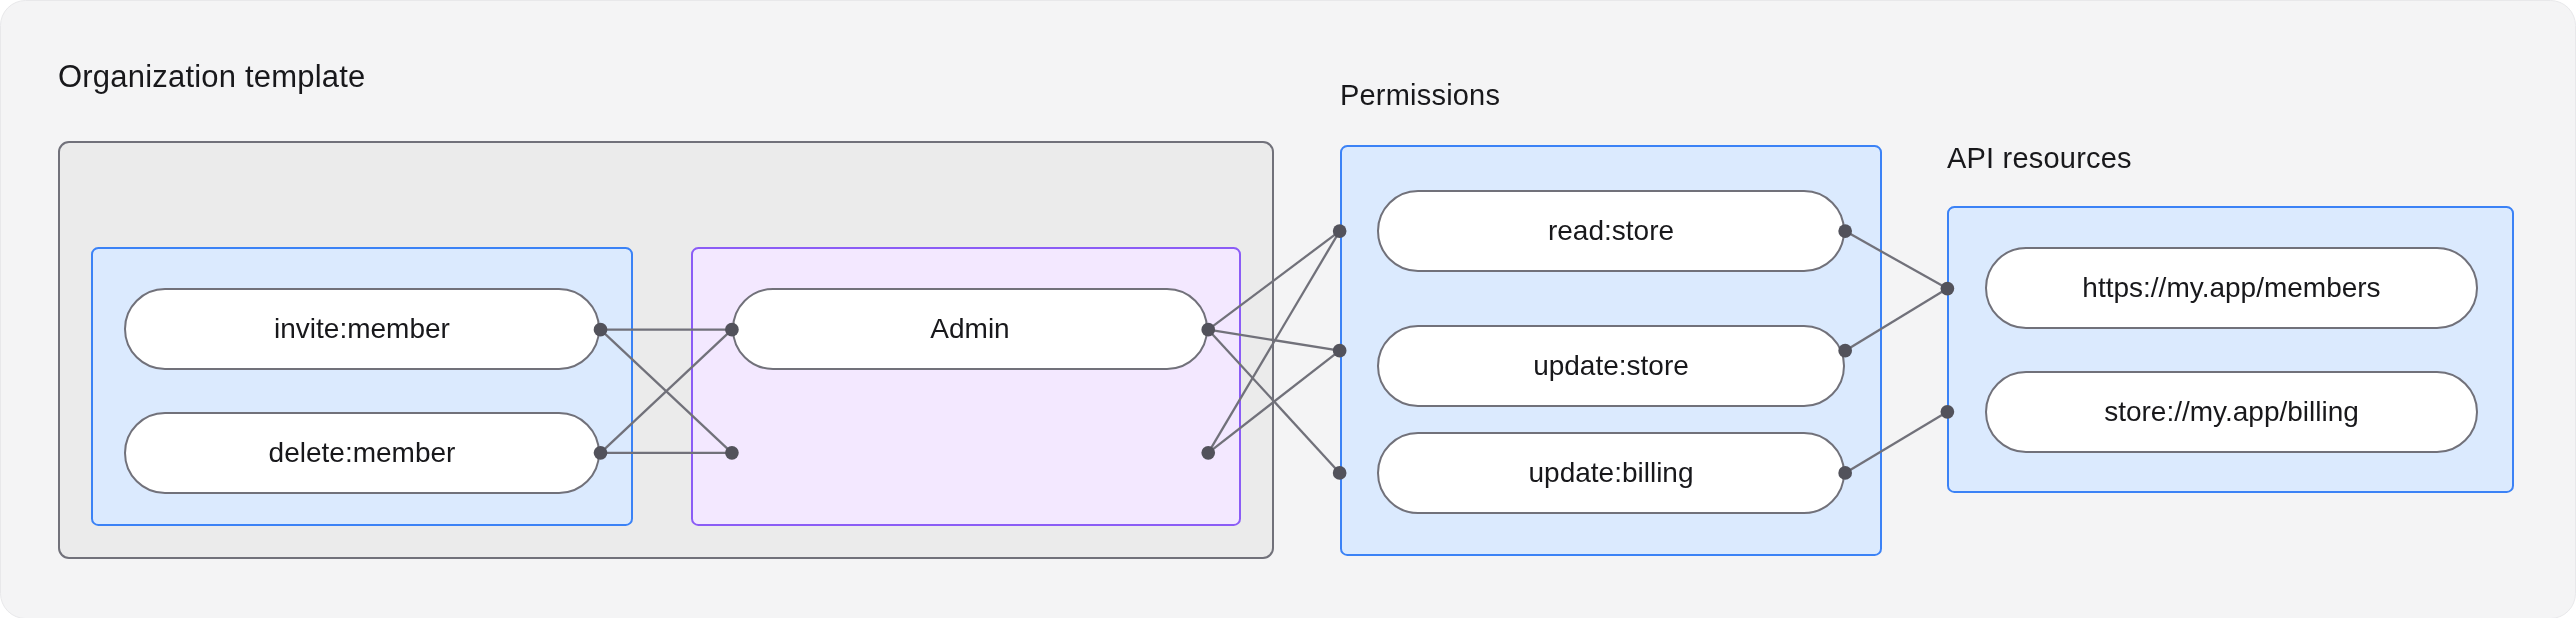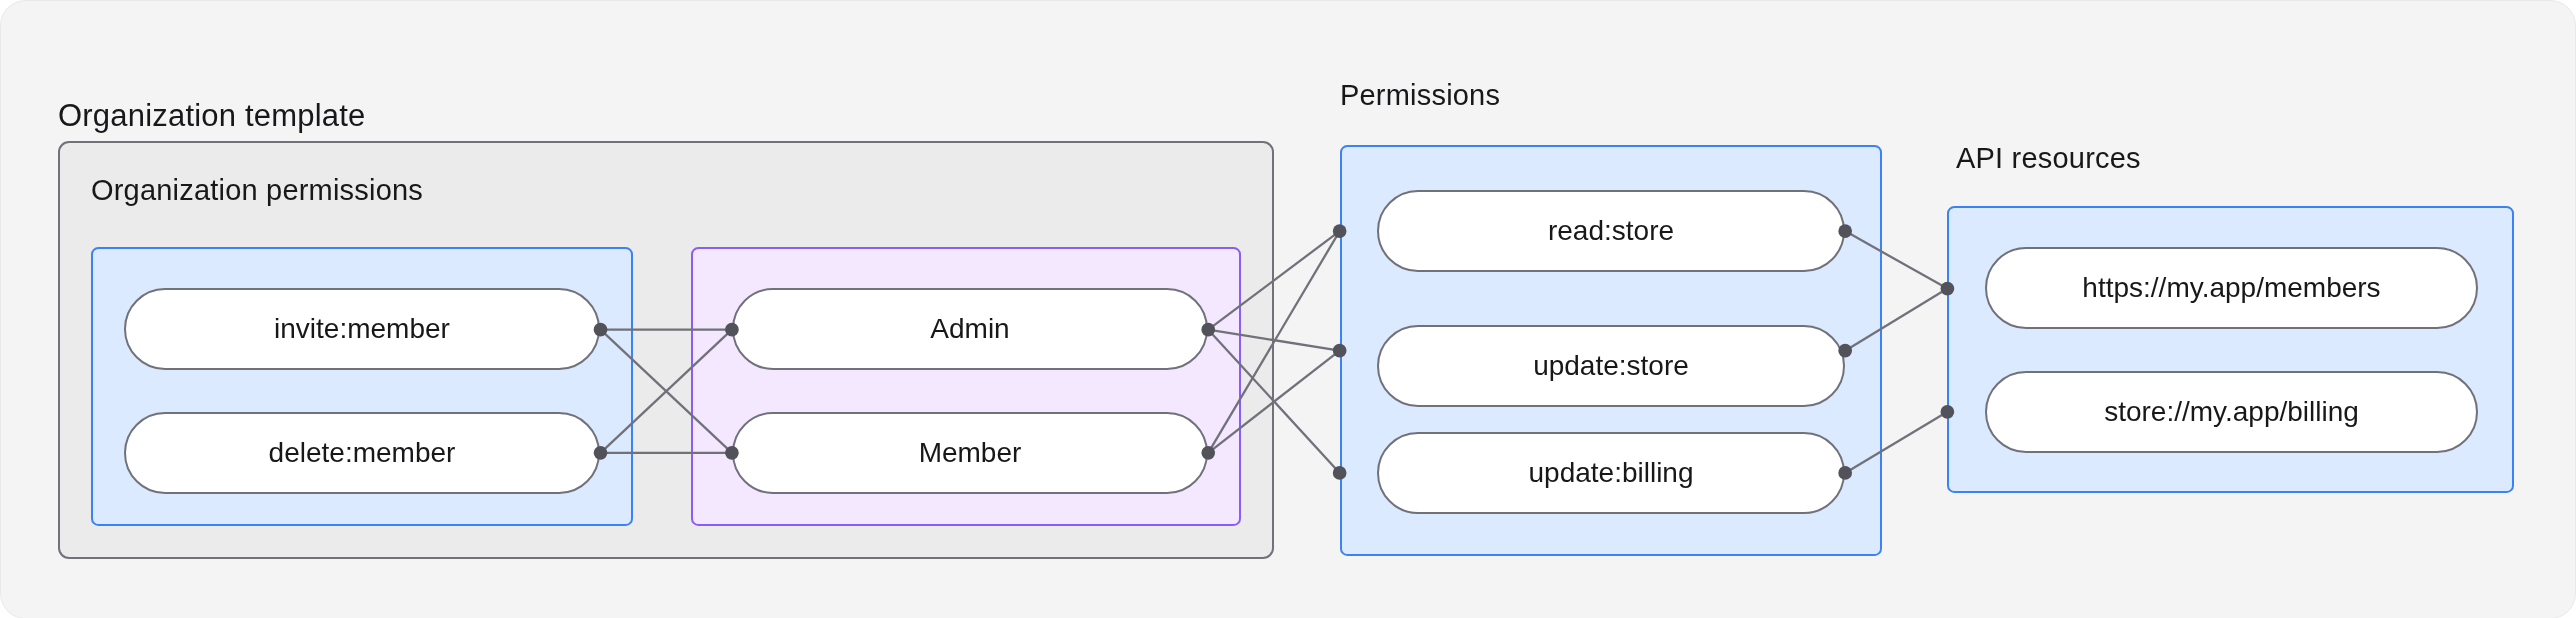--- a/index.html
+++ b/index.html
@@ -9,29 +9,29 @@
     background:var(--page-bg,#f4f4f5);
     border-radius:25.6px;
     border:0.9px solid #e8e8ea;
     box-sizing:border-box;
     overflow:hidden;
     font-family:"Liberation Sans", sans-serif;
     color:var(--text,#18181b);
   }
   .title{
     position:absolute;left:57px;top:58px;
-    font-size:31px;font-weight:400;letter-spacing:0.2px;margin-top:39px;
+    font-size:31px;font-weight:400;letter-spacing:0.2px;
   }
   .heading{
     position:absolute;font-size:29px;font-weight:400;letter-spacing:0.2px;text-align:center;
   }
   .h-orgperm{left:90px;top:173px;}
   .h-orgroles{left:690px;top:173px;}
   .h-permissions{left:1339px;top:78px;}
-  .h-api{left:1946px;top:141px;margin-left:9px;}
+  .h-api{left:1946px;top:141px;}
 
   .container{
     position:absolute;left:57px;top:140px;width:1216px;height:418px;
     background:var(--container-fill,#ebebeb);
     border:2.3px solid var(--container-border,#71717a);
     border-radius:11px;box-sizing:border-box;
   }
   .box{position:absolute;border-radius:7.3px;box-sizing:border-box;}
   .box-orgperm{left:90px;top:246px;width:542px;height:279px;
     background:var(--blue-fill,#dbeafe);border:2.3px solid var(--blue-border,#3b82f6);}
@@ -68,34 +68,32 @@
 </style>
 </head>
 <body>
 
 <div class="canvas">
 
   <div class="title">Organization template</div>
 
   <div class="container"></div>
 
-  <div class="heading h-orgperm">Organization permissions</div>
   <div class="heading h-permissions">Permissions</div>
   <div class="heading h-api">API resources</div>
 
   <div class="box box-orgperm"></div>
   <div class="box box-orgroles"></div>
   <div class="box box-permissions"></div>
   <div class="box box-api"></div>
 
   <div class="pill pill-invite">invite:member</div>
   <div class="pill pill-delete">delete:member</div>
 
   <div class="pill pill-admin">Admin</div>
-  <div class="pill pill-member">Member</div>
 
   <div class="pill pill-read">read:store</div>
   <div class="pill pill-update">update:store</div>
   <div class="pill pill-manage">update:billing</div>
 
   <div class="pill pill-members">https://my.app/members</div>
   <div class="pill pill-billing">store://my.app/billing</div>
 
   <svg id="edges" width="2576" height="619" viewBox="0 0 2823 678" xmlns="http://www.w3.org/2000/svg">
       <line x1="657" y1="360" x2="801" y2="360" stroke="#71717a" stroke-width="2.5"></line>

